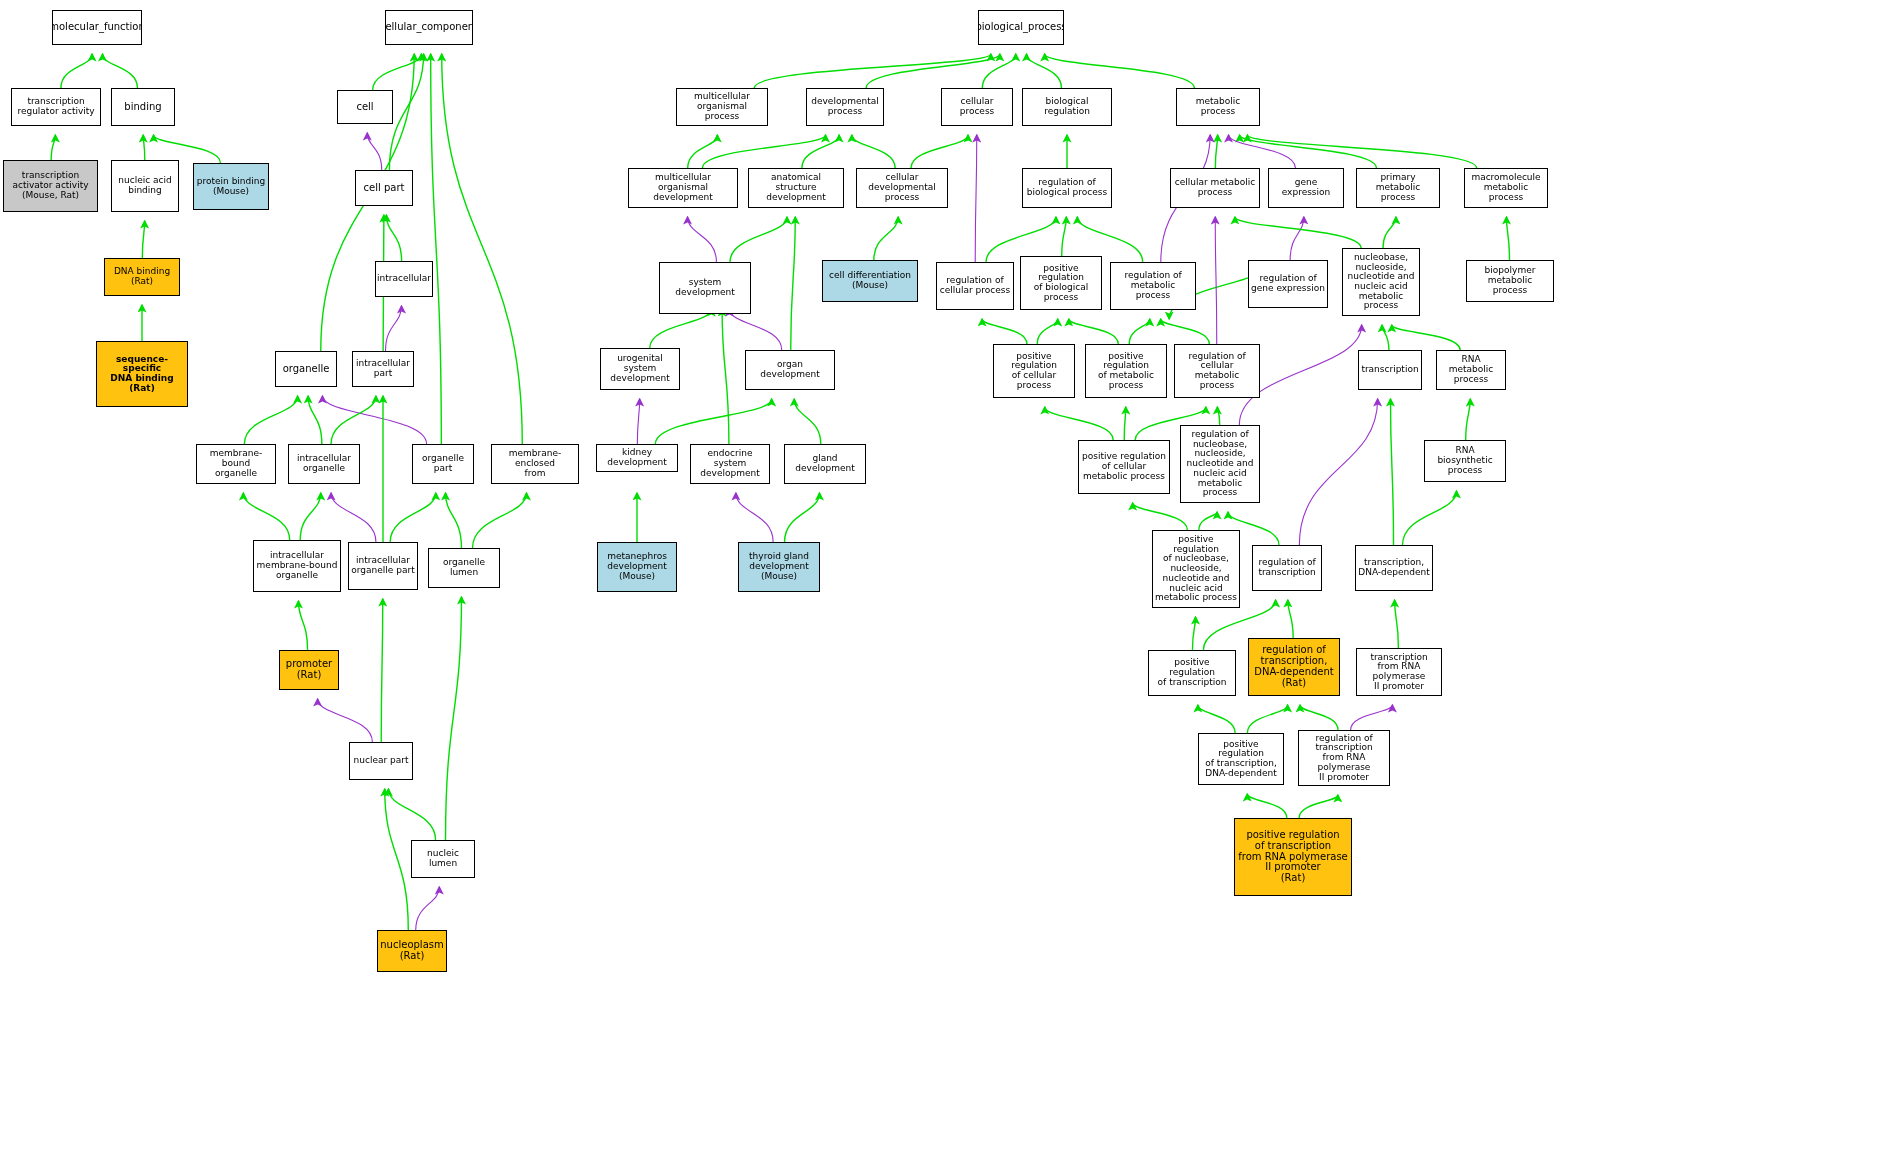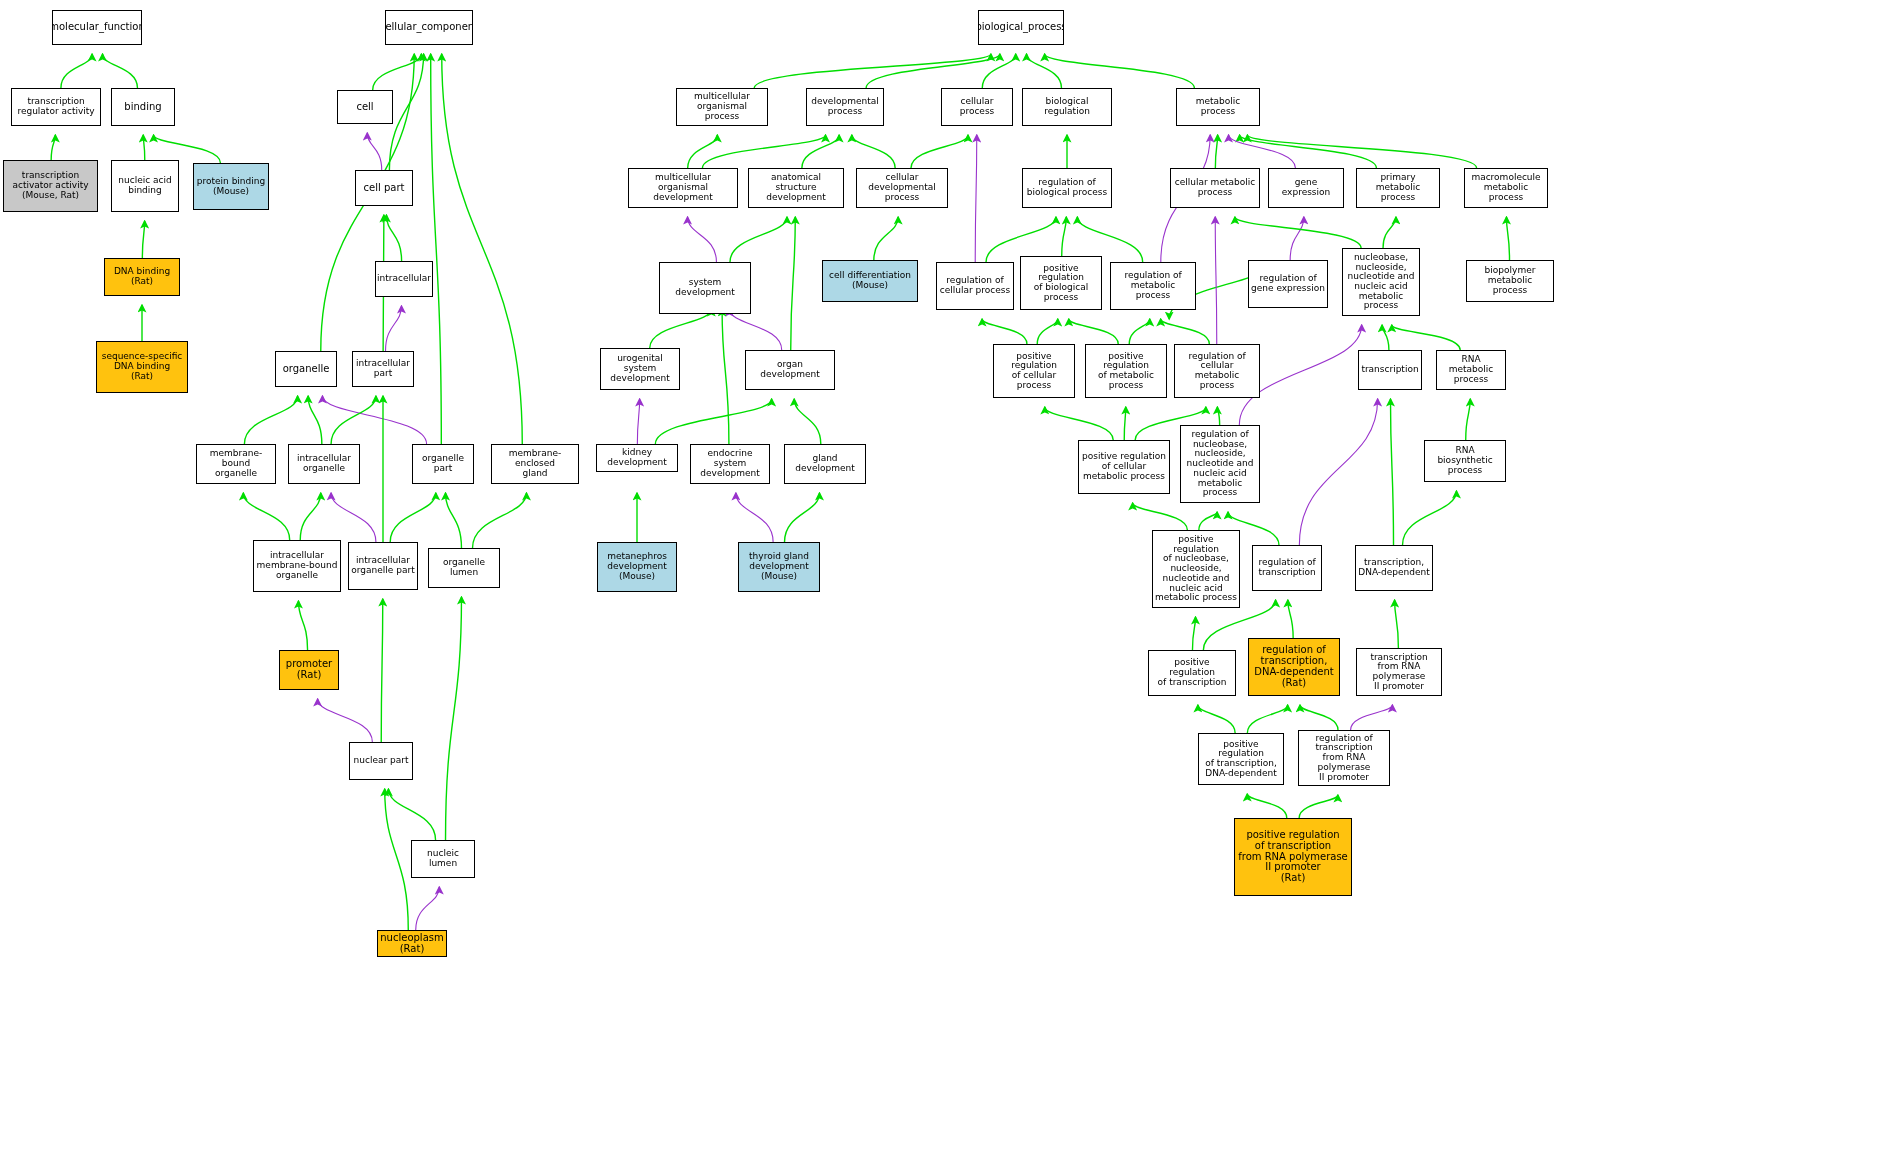--- a/index.html
+++ b/index.html
@@ -170,48 +170,48 @@
       <div class="node white small" style="left: 111px; top: 88px; width: 64px; height: 38px;">binding</div>
       <div class="node gray tiny" style="left: 3px; top: 160px; width: 95px; height: 52px;">transcription
 activator activity
 (Mouse, Rat)</div>
       <div class="node white tiny" style="left: 111px; top: 160px; width: 68px; height: 52px;">nucleic acid
 binding</div>
       <div class="node blue tiny" style="left: 193px; top: 163px; width: 76px; height: 47px;">protein binding
 (Mouse)</div>
       <div class="node gold tiny" style="left: 104px; top: 258px; width: 76px; height: 38px;">DNA binding
 (Rat)</div>
-      <div class="node gold tiny" style="left: 96px; top: 341px; width: 92px; height: 52px;">sequence-specific
+      <div class="node gold tiny" style="left: 96px; top: 341px; width: 92px; height: 66px; font-weight: bold;">sequence-specific
 DNA binding
 (Rat)</div>
       <div class="node white small" style="left: 385px; top: 10px; width: 88px; height: 35px;">cellular_component</div>
       <div class="node white small" style="left: 337px; top: 90px; width: 56px; height: 34px;">cell</div>
       <div class="node white small" style="left: 355px; top: 170px; width: 58px; height: 36px;">cell part</div>
       <div class="node white tiny" style="left: 375px; top: 261px; width: 58px; height: 36px;">intracellular</div>
       <div class="node white small" style="left: 275px; top: 351px; width: 62px; height: 36px;">organelle</div>
       <div class="node white tiny" style="left: 352px; top: 351px; width: 62px; height: 36px;">intracellular
 part</div>
       <div class="node white tiny" style="left: 196px; top: 444px; width: 80px; height: 40px;">membrane-bound
 organelle</div>
       <div class="node white tiny" style="left: 288px; top: 444px; width: 72px; height: 40px;">intracellular
 organelle</div>
       <div class="node white tiny" style="left: 412px; top: 444px; width: 62px; height: 40px;">organelle part</div>
       <div class="node white tiny" style="left: 491px; top: 444px; width: 88px; height: 40px;">membrane-enclosed
-gland</div>
+from</div>
       <div class="node white tiny" style="left: 253px; top: 540px; width: 88px; height: 52px;">intracellular
 membrane-bound
 organelle</div>
       <div class="node white tiny" style="left: 348px; top: 542px; width: 70px; height: 48px;">intracellular
 organelle part</div>
       <div class="node white tiny" style="left: 428px; top: 548px; width: 72px; height: 40px;">organelle lumen</div>
       <div class="node gold small" style="left: 279px; top: 650px; width: 60px; height: 40px;">promoter
 (Rat)</div>
       <div class="node white tiny" style="left: 349px; top: 742px; width: 64px; height: 38px;">nuclear part</div>
       <div class="node white tiny" style="left: 411px; top: 840px; width: 64px; height: 38px;">nucleic lumen</div>
-      <div class="node gold small" style="left: 377px; top: 930px; width: 70px; height: 27px;">nucleoplasm
+      <div class="node gold small" style="left: 377px; top: 930px; width: 70px; height: 42px;">nucleoplasm
 (Rat)</div>
       <div class="node white small" style="left: 978px; top: 10px; width: 86px; height: 35px;">biological_process</div>
       <div class="node white tiny" style="left: 676px; top: 88px; width: 92px; height: 38px;">multicellular
 organismal process</div>
       <div class="node white tiny" style="left: 806px; top: 88px; width: 78px; height: 38px;">developmental
 process</div>
       <div class="node white tiny" style="left: 941px; top: 88px; width: 72px; height: 38px;">cellular process</div>
       <div class="node white tiny" style="left: 1022px; top: 88px; width: 90px; height: 38px;">biological regulation</div>
       <div class="node white tiny" style="left: 1176px; top: 88px; width: 84px; height: 38px;">metabolic process</div>
       <div class="node white tiny" style="left: 628px; top: 168px; width: 110px; height: 40px;">multicellular

